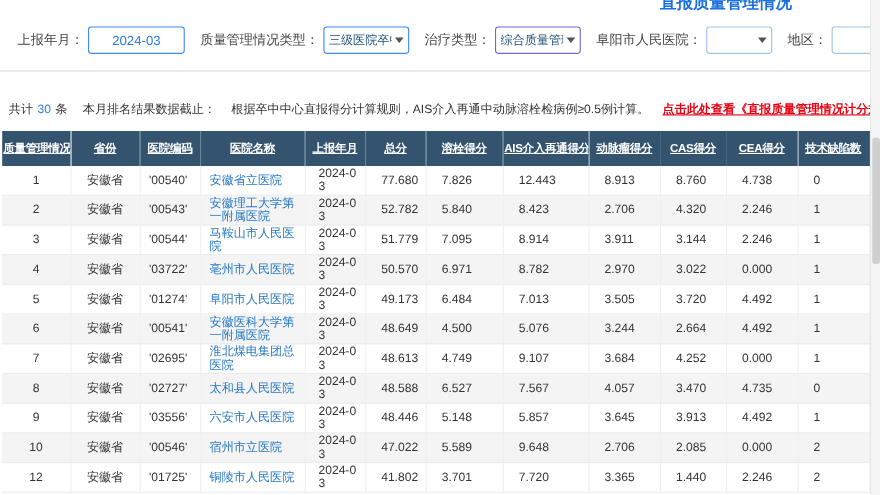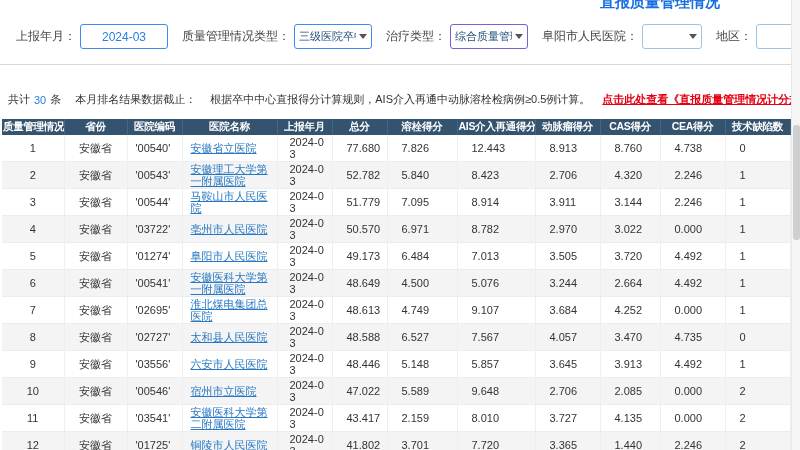--- a/index.html
+++ b/index.html
@@ -59,35 +59,35 @@
     margin-left: 12px; color: #e60012; font-weight: bold;
     text-decoration: underline; cursor: pointer;
   }
   
   .table-wrap { position: absolute; top: 119px; left: 2px; width: 788px; }
   table {
     border-collapse: collapse; width: 100%; table-layout: fixed; font-size: 11px;
   }
   thead th {
     background: #33536e; color: #ffffff; font-weight: bold;
-    height: 16px; font-size: 10.5px; letter-spacing: -0.3px;
+    height: 32px; font-size: 10.5px; letter-spacing: -0.3px;
     border-right: 1px solid #456680; text-align: center;
-    padding: 0 1px; white-space: nowrap; overflow: hidden;
+    padding: 0 1px; white-space: nowrap; overflow: hidden; text-decoration: underline;
   }
   tbody td {
     height: 24px; line-height: 12px; padding: 1px 2px;
     border-bottom: 1px solid #ececec; border-right: 1px solid #efefef;
     color: #333; word-break: break-all; text-align: left;
   }
   tbody tr:nth-child(even) { background: #f4f4f4; }
   tbody td:nth-child(1), tbody td:nth-child(2) { text-align: center; }
   tbody td:nth-child(3), tbody td:nth-child(4) { padding-left: 8px; }
   tbody td:nth-child(5) { padding-left: 12px; }
   tbody td:nth-child(n+6) { padding-left: 14px; }
-  .hosp-link { color: #2778c4; text-decoration: underline; cursor: pointer; text-align: center; }
+  .hosp-link { color: #2778c4; cursor: pointer; text-align: center; }
   
   .scrollbar {
     position: absolute; top: 0; right: 0; width: 9px; height: 450px;
     background: #f5f5f5; border-left: 1px solid #e8e8e8;
   }
   .scroll-thumb {
     position: absolute; top: 125px; left: 1px; width: 7px; height: 115px;
     background: #cfcfcf; border-radius: 3px;
   }
 </style>
@@ -304,34 +304,20 @@
           <td>2024-03</td>
           <td>47.022</td>
           <td>5.589</td>
           <td>9.648</td>
           <td>2.706</td>
           <td>2.085</td>
           <td>0.000</td>
           <td>2</td>
         </tr>
         <tr>
-          <td>11</td>
-          <td>安徽省</td>
-          <td>'03541'</td>
-          <td><a class="hosp-link">安徽医科大学第二附属医院</a></td>
-          <td>2024-03</td>
-          <td>43.417</td>
-          <td>2.159</td>
-          <td>8.010</td>
-          <td>3.727</td>
-          <td>4.135</td>
-          <td>0.000</td>
-          <td>2</td>
-        </tr>
-        <tr>
           <td>12</td>
           <td>安徽省</td>
           <td>'01725'</td>
           <td><a class="hosp-link">铜陵市人民医院</a></td>
           <td>2024-03</td>
           <td>41.802</td>
           <td>3.701</td>
           <td>7.720</td>
           <td>3.365</td>
           <td>1.440</td>

